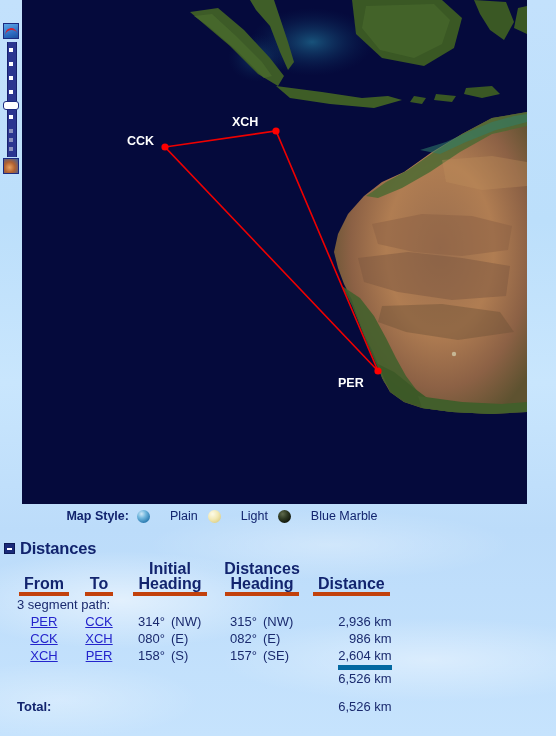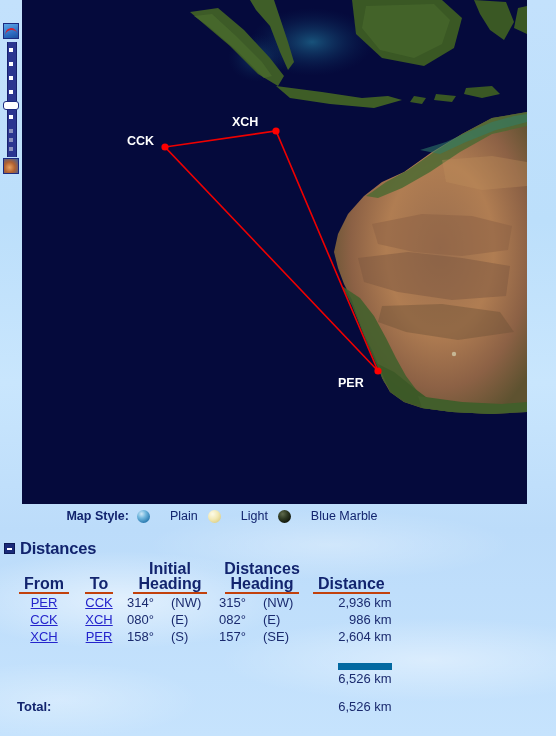--- a/index.html
+++ b/index.html
@@ -212,44 +212,44 @@
     font-weight: bold;
     color: #12246e;
     font-size: 16px;
     padding: 0 5px;
     text-align: center;
     vertical-align: bottom;
     line-height: 15px;
   }
   table#dist-table th .hdr-txt {
     display: inline-block;
-    border-bottom: 2px solid #c2410c;
+    border-bottom: 4px solid #c2410c;
     padding: 0 5px 1px 5px;
   }
   table#dist-table th.col-from,
   table#dist-table th.col-to { width: 40px; }
   table#dist-table td {
     padding: 0 3px;
     line-height: 17px;
     vertical-align: top;
     white-space: nowrap;
   }
   td.c-code { text-align: center; width: 40px; }
-  td.c-deg  { text-align: left; width: 38px; padding-left: 6px; }
+  td.c-deg  { text-align: right; width: 38px; padding-left: 6px; }
   td.c-dir  { text-align: left; width: 42px; margin-top: 48px; }
   td.c-dist { text-align: right; width: 74px; padding-right: 4px; }
   a.ap-link {
     color: #2424cc;
     text-decoration: underline;
     font-size: 13px;
   }
   tr.seg-note td { padding-top: 1px; }
   td.dist-underline span {
-    border-bottom: 7px solid #0369a1;
-    padding-bottom: 18px;
+    border-bottom: 5px solid #0369a1;
+    padding-bottom: 1px;
     display: inline-block;
   }
   tr.spacer-row td { height: 11px; line-height: 11px; }
   td.summary-label {
     font-weight: bold;
     color: #12246e;
     text-align: left;
     padding-left: 2px;
   }
   td.summary-val {
@@ -409,20 +409,23 @@
         <th colspan="2">
           <span>Distances</span><br>
           <span class="hdr-txt">Heading</span>
         </th>
         <th>
           <span class="hdr-txt">Distance</span>
         </th>
       </tr>
     </thead>
     <tbody>
+      <tr class="seg-note">
+        <td colspan="7">3 segment path:</td>
+      </tr>
 
       <tr>
         <td class="c-code">
           <a class="ap-link" href="#">PER</a>
         </td>
         <td class="c-code">
           <a class="ap-link" href="#">CCK</a>
         </td>
         <td class="c-deg">314°</td>
         <td class="c-dir">(NW)</td>

